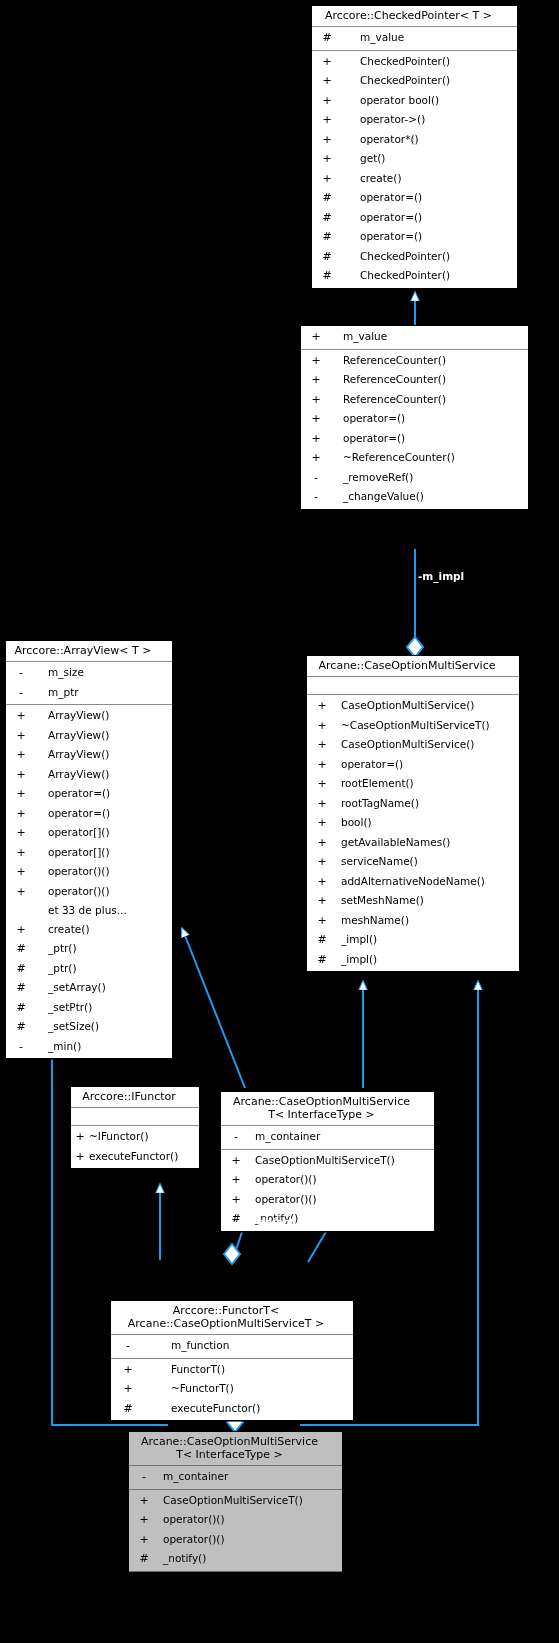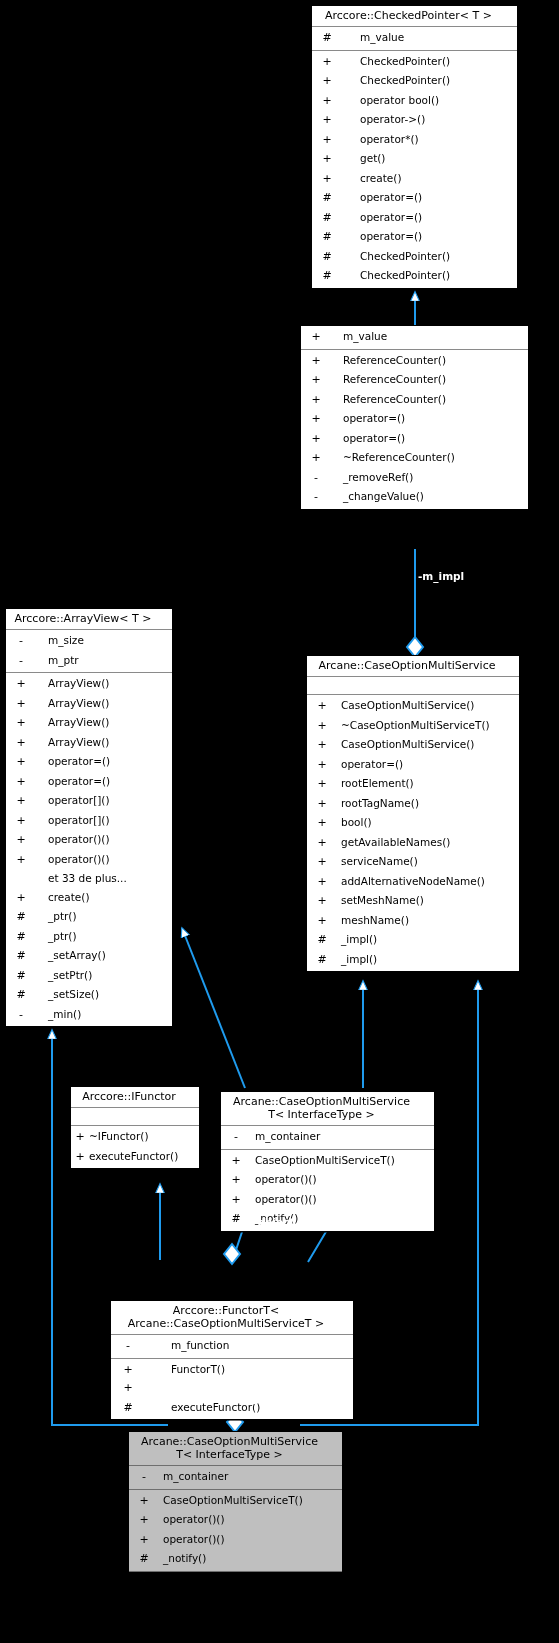--- a/index.html
+++ b/index.html
@@ -193,21 +193,21 @@
           <span class="vis">-</span>
           <span class="nm">_removeRef()</span>
         </div>
       <div class="row">
           <span class="vis">-</span>
           <span class="nm">_changeValue()</span>
         </div>
     </div>
   </div>
 
-  <div class="node n-arrview" style="left:5px;top:608px;width:168px;">
+  <div class="node n-arrview" style="left:5px;top:640px;width:168px;">
     <div class="ttl">Arccore::ArrayView&lt; T &gt;</div>
     <div class="comp">
       <div class="row">
           <span class="vis">-</span>
           <span class="nm">m_size</span>
         </div>
       <div class="row">
           <span class="vis">-</span>
           <span class="nm">m_ptr</span>
         </div>
@@ -408,20 +408,21 @@
           <span class="nm">m_function</span>
         </div>
     </div>
     <div class="comp last">
       <div class="row">
           <span class="vis">+</span>
           <span class="nm">FunctorT()</span>
         </div>
       <div class="row">
           <span class="vis">+</span>
+          <span class="nm">~FunctorT()</span>
         </div>
       <div class="row">
           <span class="vis">#</span>
           <span class="nm">executeFunctor()</span>
         </div>
     </div>
   </div>
 
   <div class="node n-bottom shaded" style="left:128px;top:1431px;width:215px;">
     <div class="ttl">

